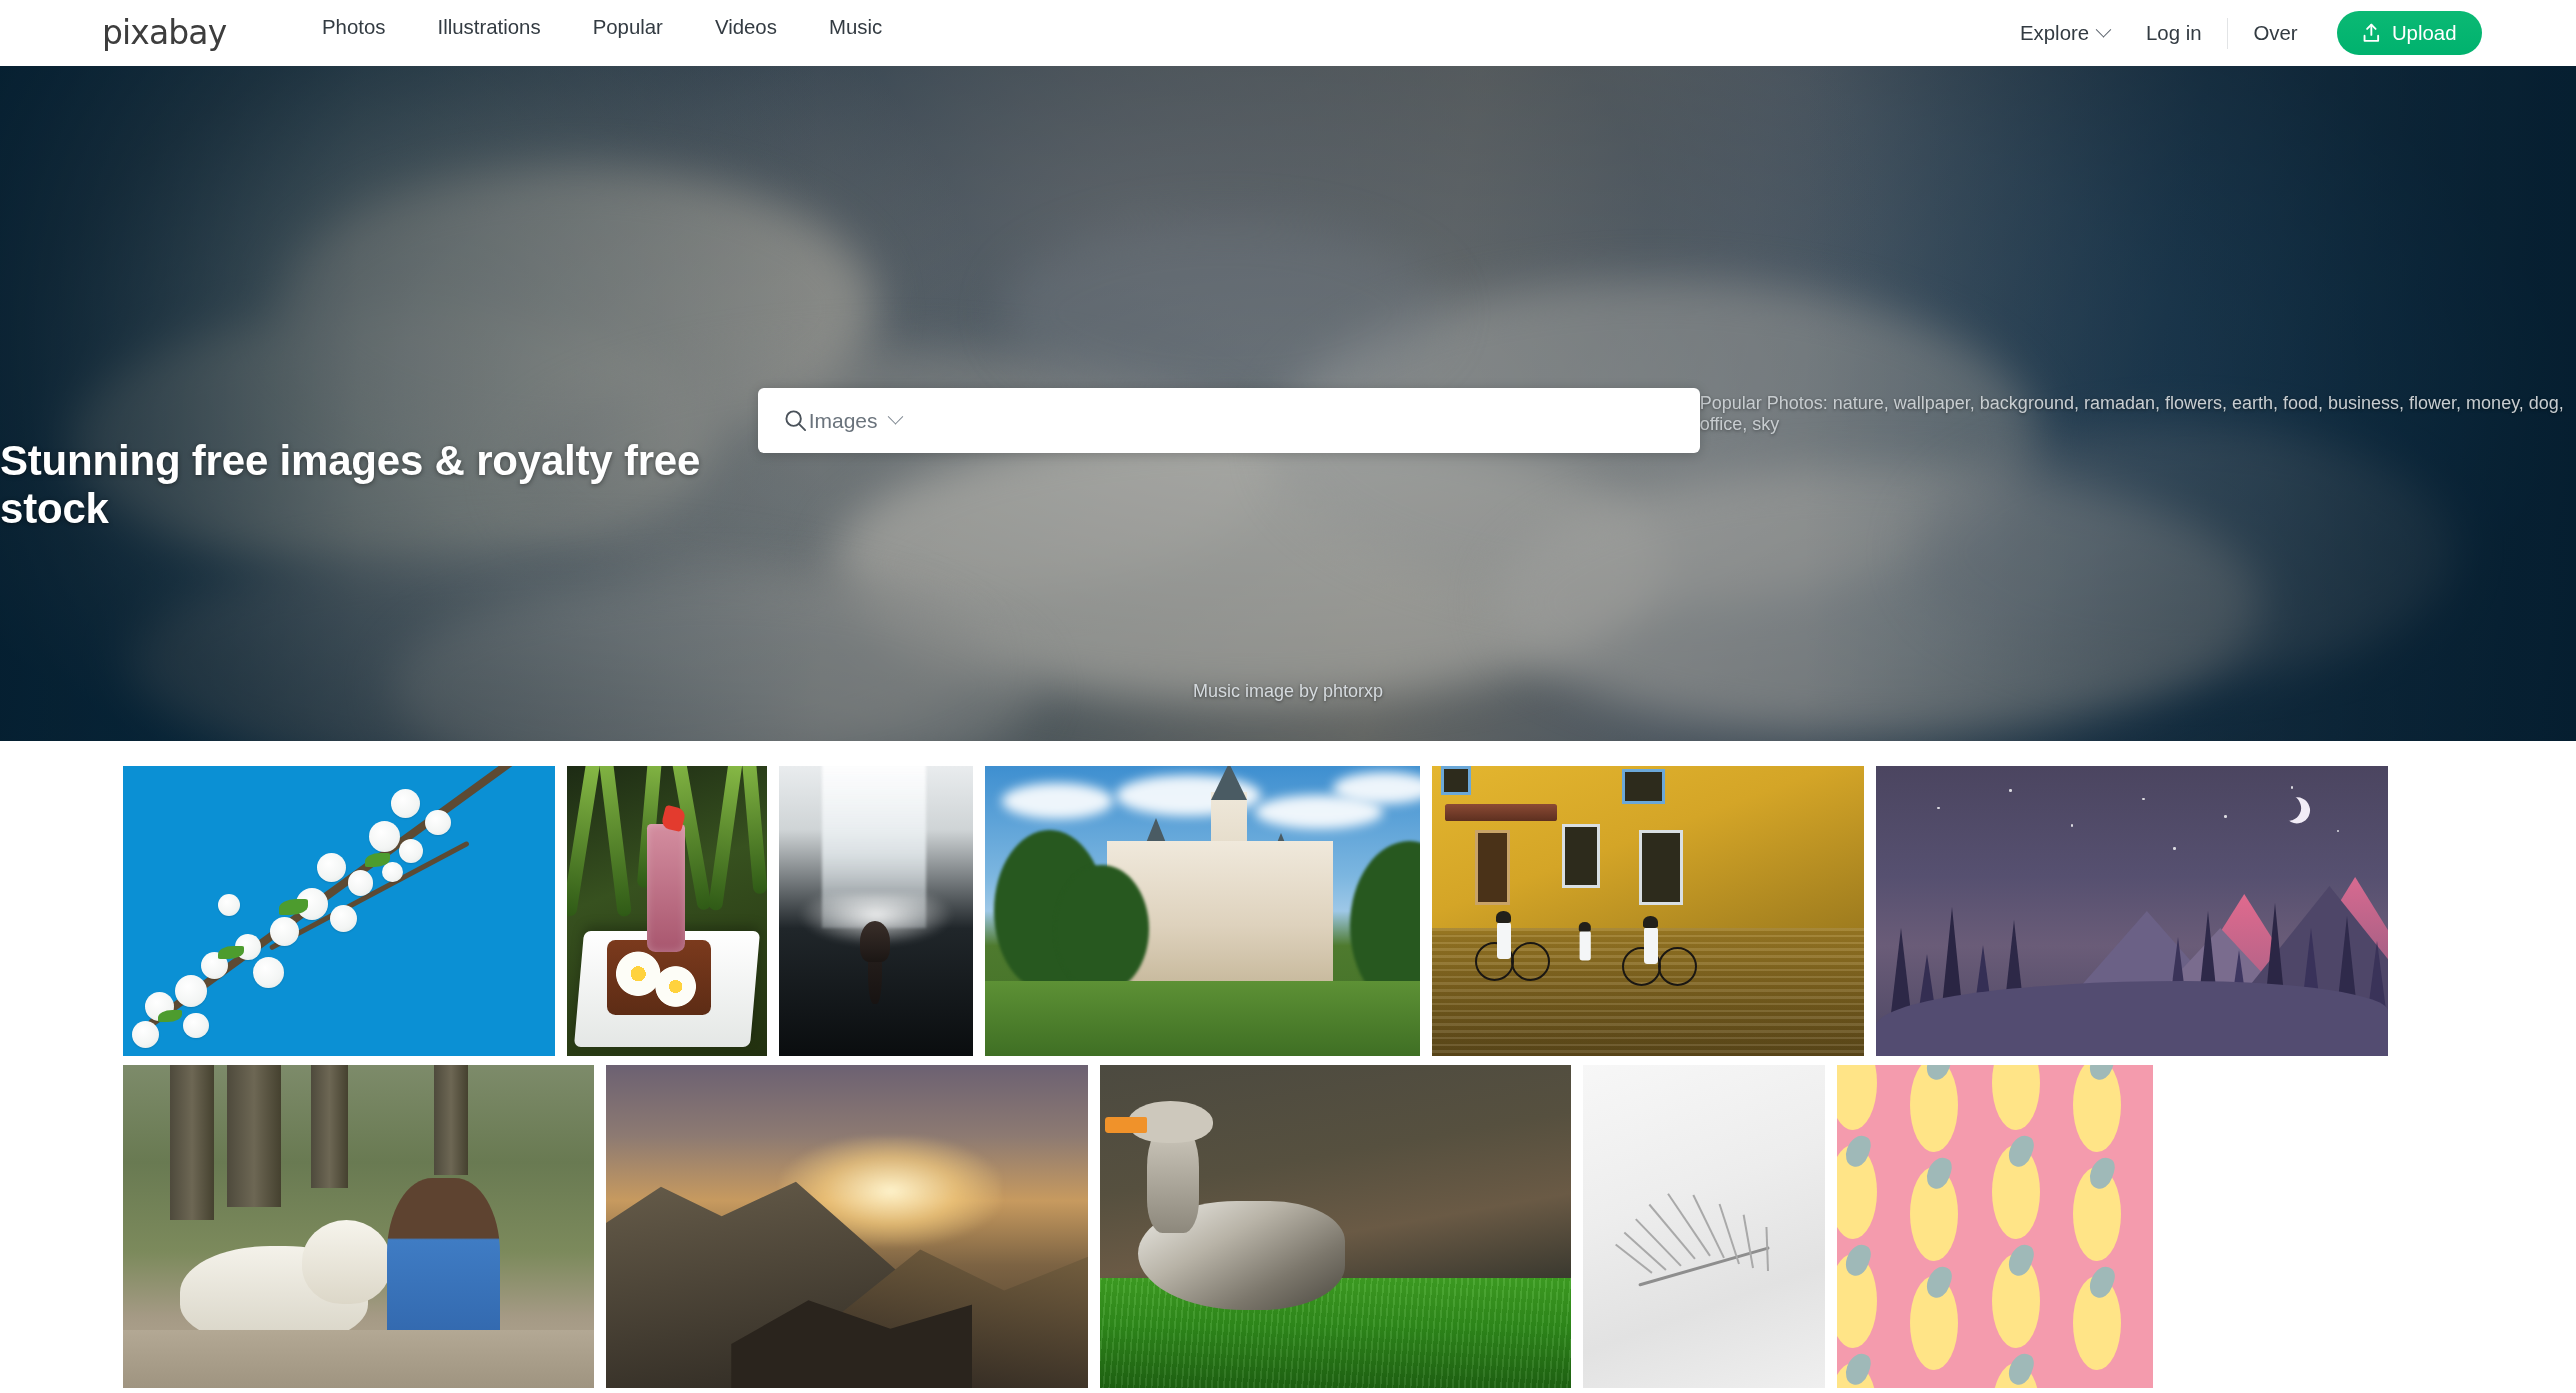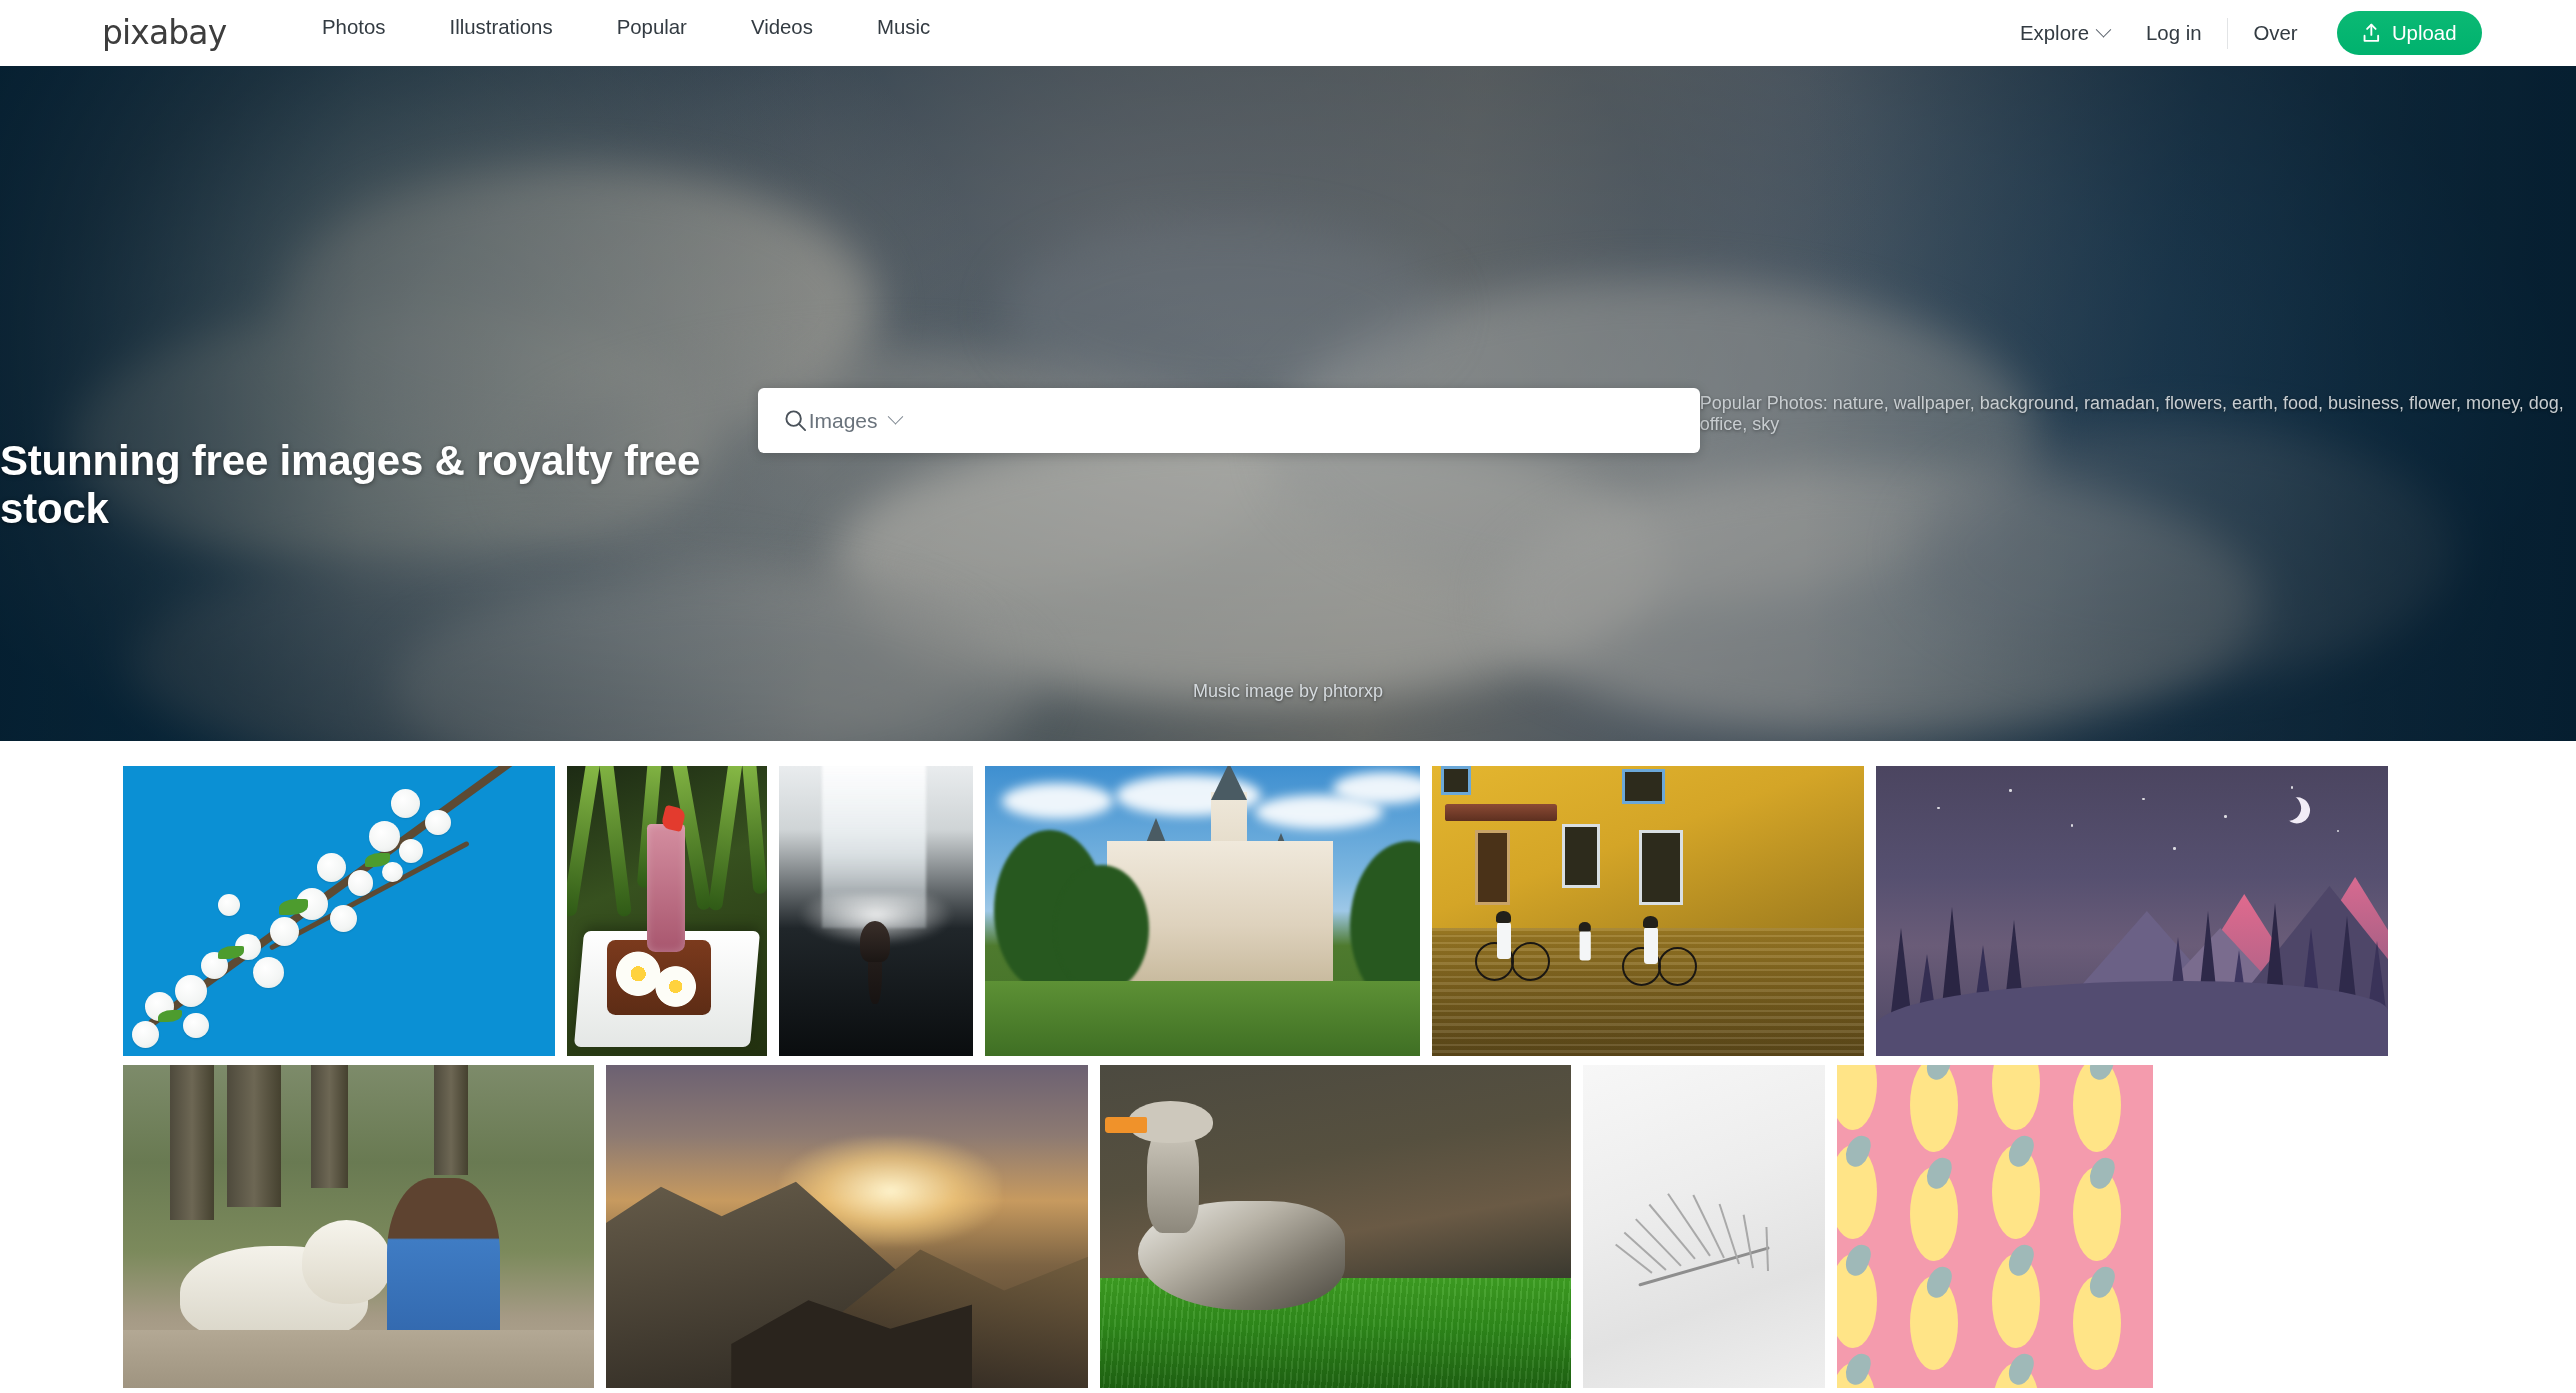--- a/index.html
+++ b/index.html
@@ -21,21 +21,21 @@
   .logo {
     position: absolute; left: 100px; top: 12px;
     font-size: 34px; letter-spacing: -0.9px;
     color: #3d3d3d; font-weight: 400;
     font-family: "DejaVu Sans", sans-serif;
     transform: scaleX(0.97);
     user-select: none;
   }
   .nav-main {
     position: absolute; left: 296px; top: 0;
-    height: 54px; display: flex; align-items: center; gap: 12px;
+    height: 54px; display: flex; align-items: center; gap: 0;
   }
   .nav-main a {
     color: #333b42; font-size: 20.4px; text-decoration: none;
     padding: 0 26px; line-height: 66px; white-space: nowrap;
   }
   .nav-right {
     position: absolute; right: 94px; top: 0;
     height: 66px; display: flex; align-items: center;
   }
   .nav-right a.rlink {

